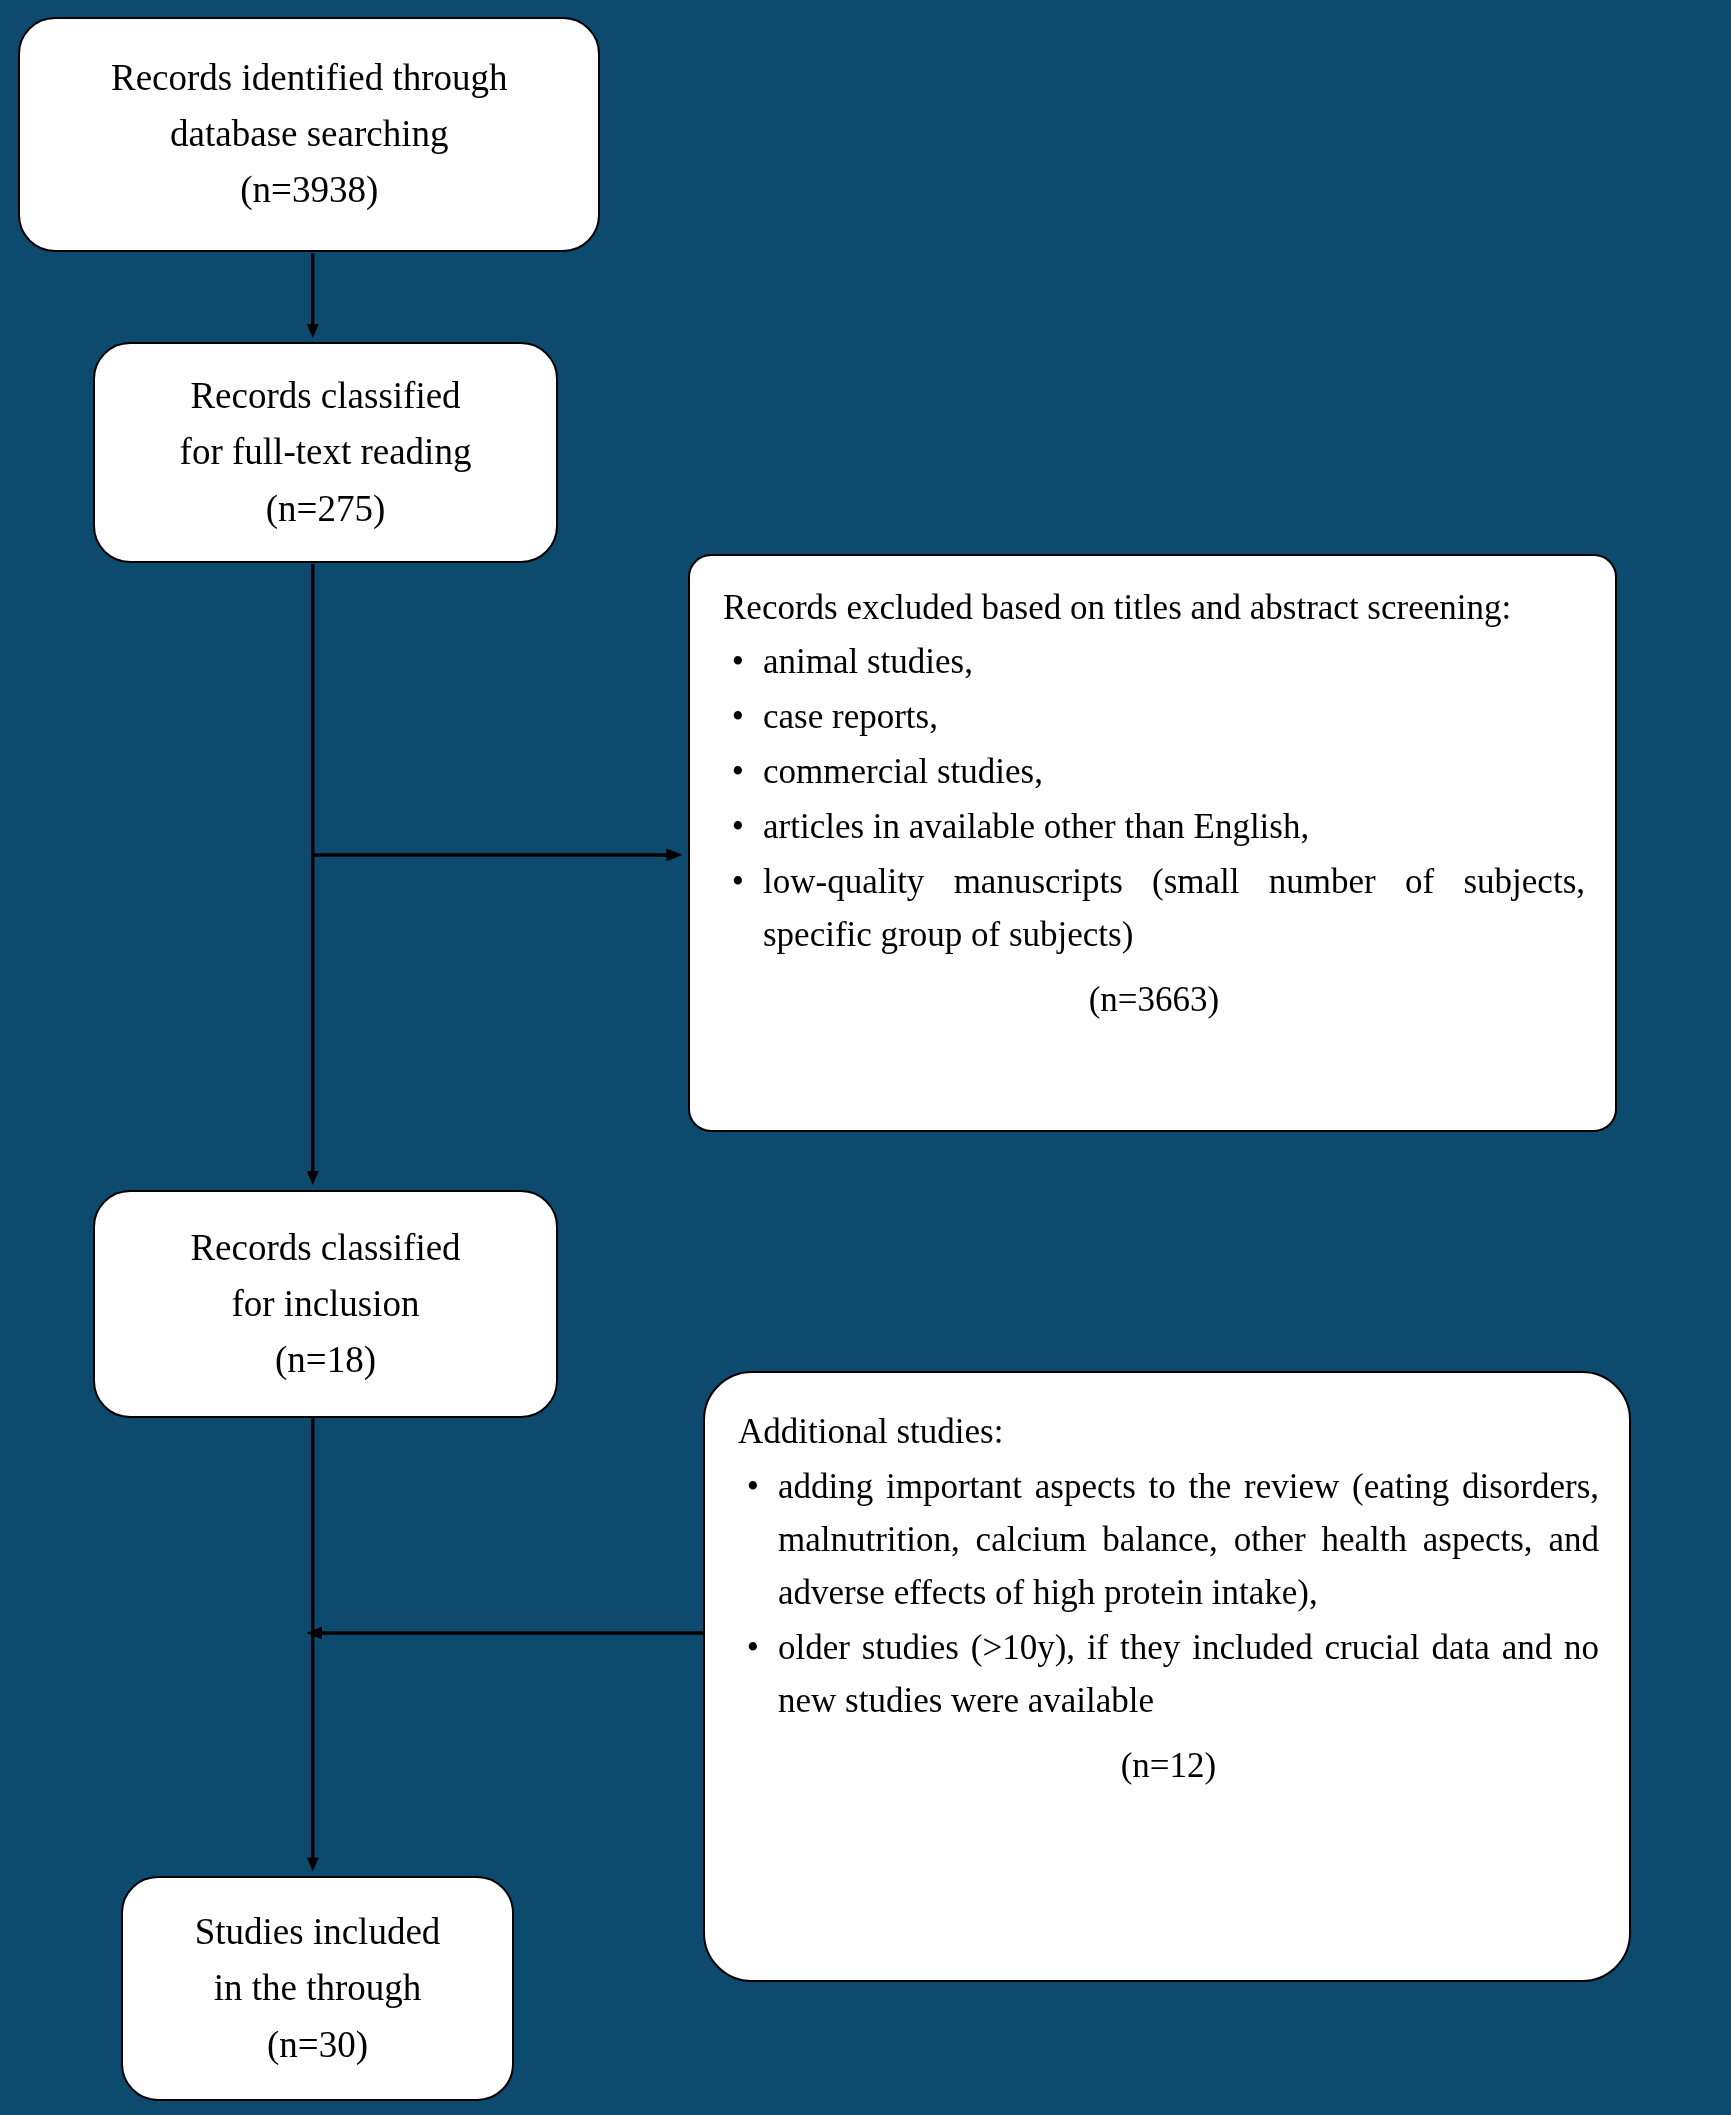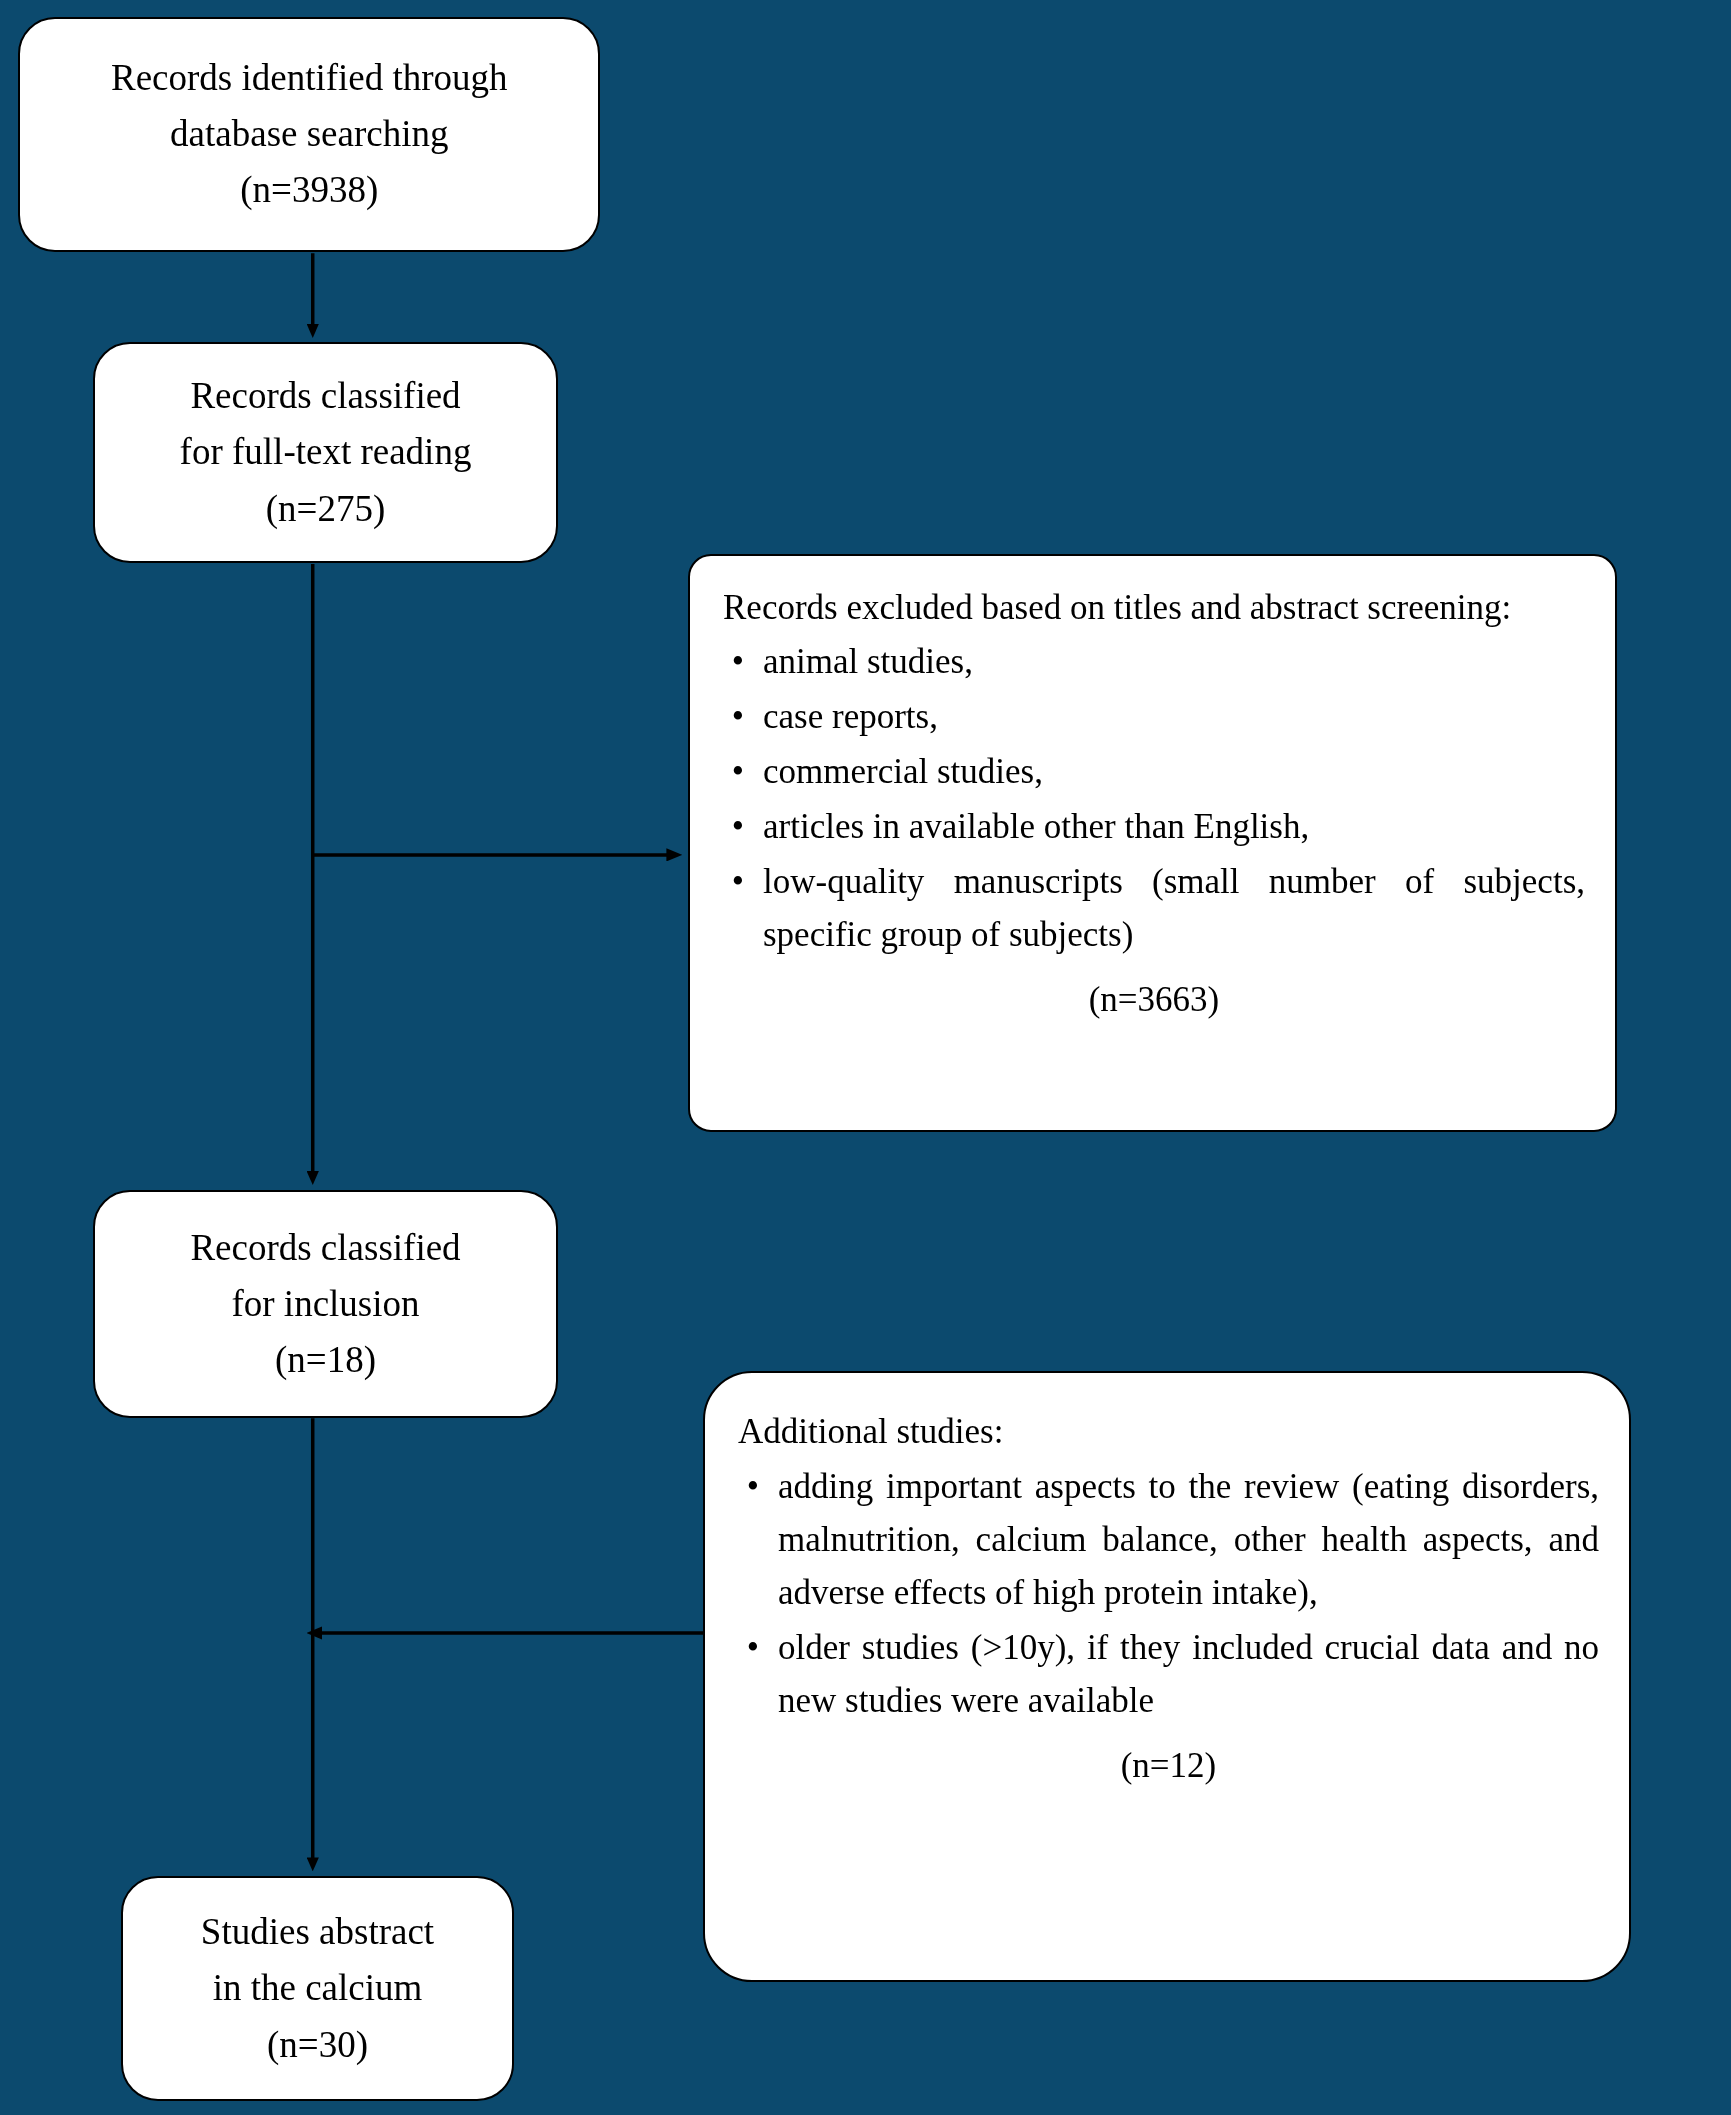--- a/index.html
+++ b/index.html
@@ -206,19 +206,19 @@
       </li>
       <li>
         <span class="bullet-dot">•</span>
         <span>older studies (&gt;10y), if they included crucial data and no new studies were available</span>
       </li>
     </ul>
     <div class="count-line">(n=12)</div>
   </div>
 
   <div class="node center" id="node-included">
-    <span class="node-line">Studies abstract</span>
-    <span class="node-line">in the calcium</span>
+    <span class="node-line">Studies included</span>
+    <span class="node-line">in the through</span>
     <span class="node-line">(n=30)</span>
   </div>
 
 </div>
 
 
 </body></html>

